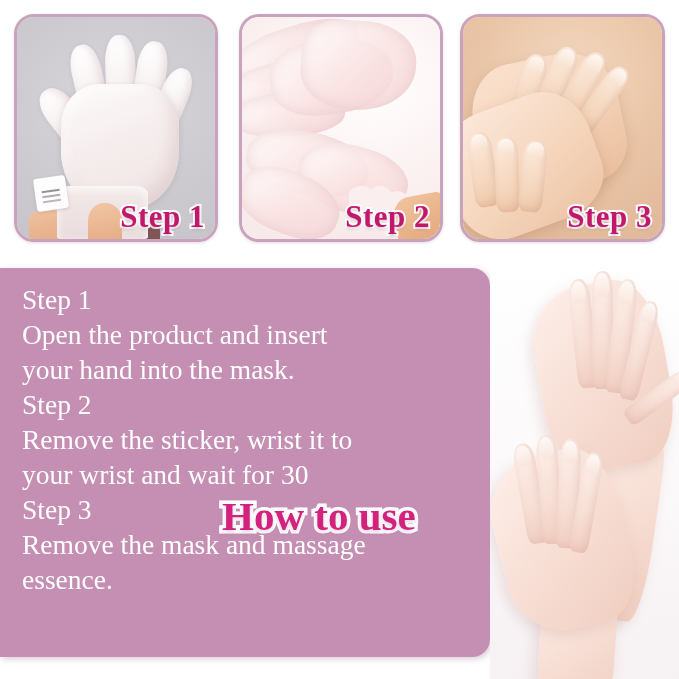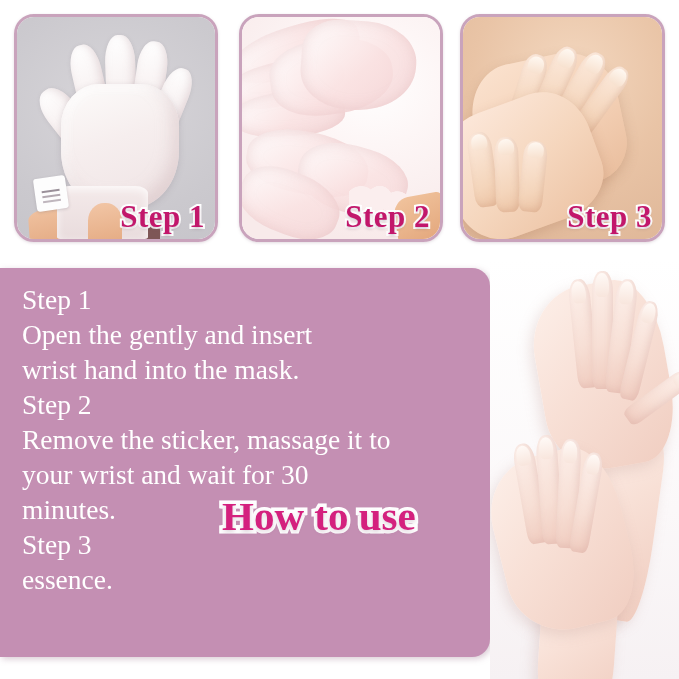--- a/index.html
+++ b/index.html
@@ -381,27 +381,27 @@
           <div class="nail"></div>
         </div>
     </div>
     <div class="step-badge">Step 3</div>
   </div>
 </div>
 
 <div class="instructions-panel">
   <div class="instructions-text">
     <div>Step 1</div>
-    <div>Open the gently and insert</div>
-    <div>wrist hand into the mask.</div>
+    <div>Open the product and insert</div>
+    <div>your hand into the mask.</div>
     <div>Step 2</div>
-    <div>Remove the sticker, massage it to</div>
+    <div>Remove the sticker, wrist it to</div>
     <div>your wrist and wait for 30</div>
-    <div>minutes.</div>
     <div>Step 3</div>
+    <div>Remove the mask and massage</div>
     <div>essence.</div>
   </div>
 </div>
 
 <div class="how-to-use">How to use</div>
 
 <div class="hands-photo">
   <div class="big-hand upper-arm"></div>
   <div class="big-hand upper-hand"></div>
   <div class="bigfinger bf1">

